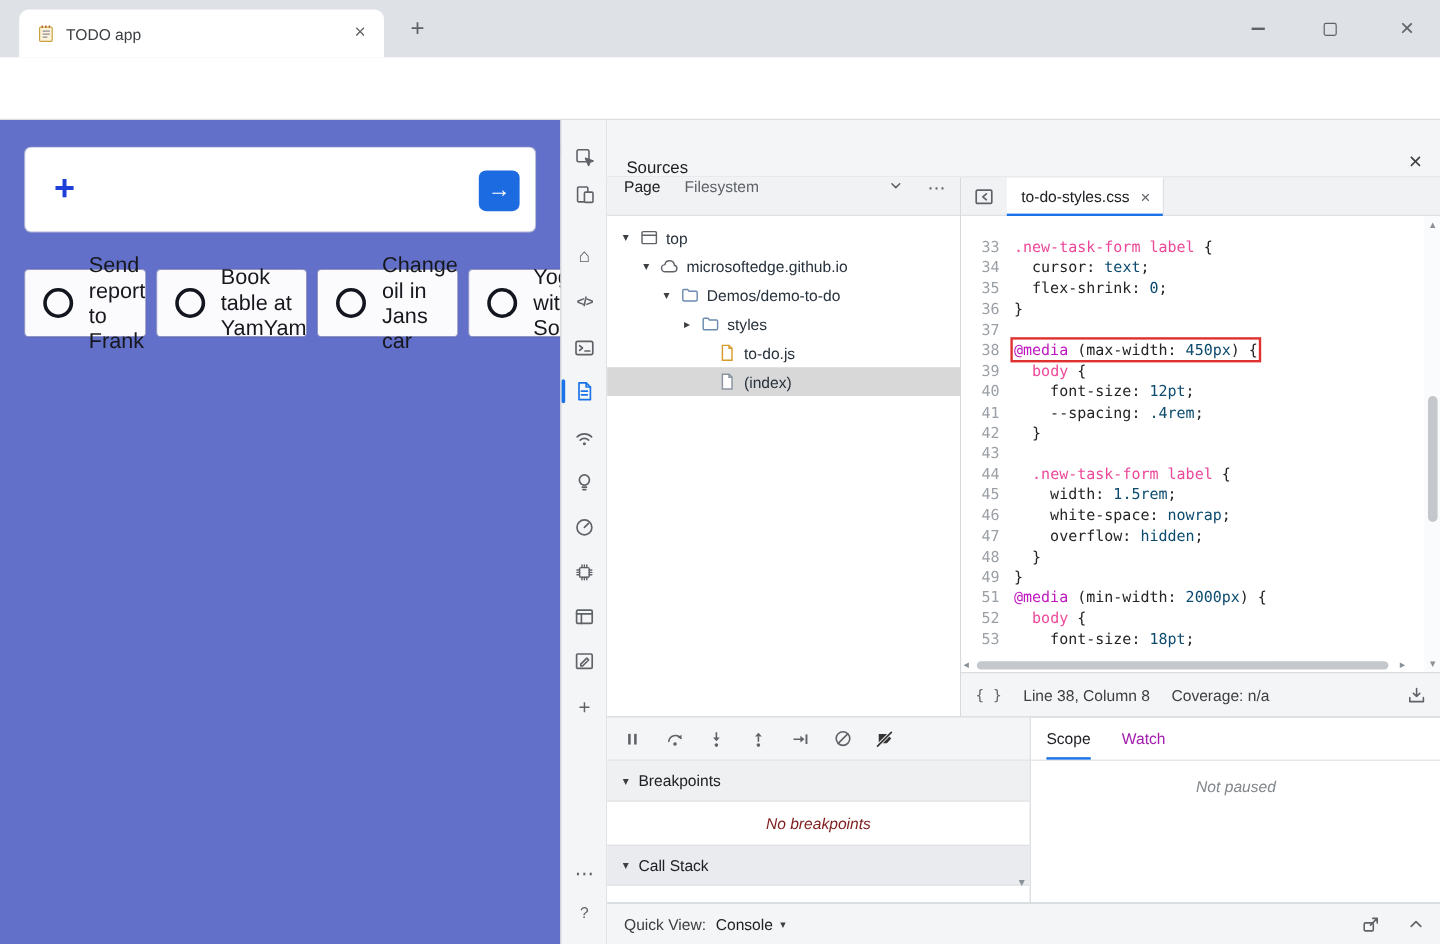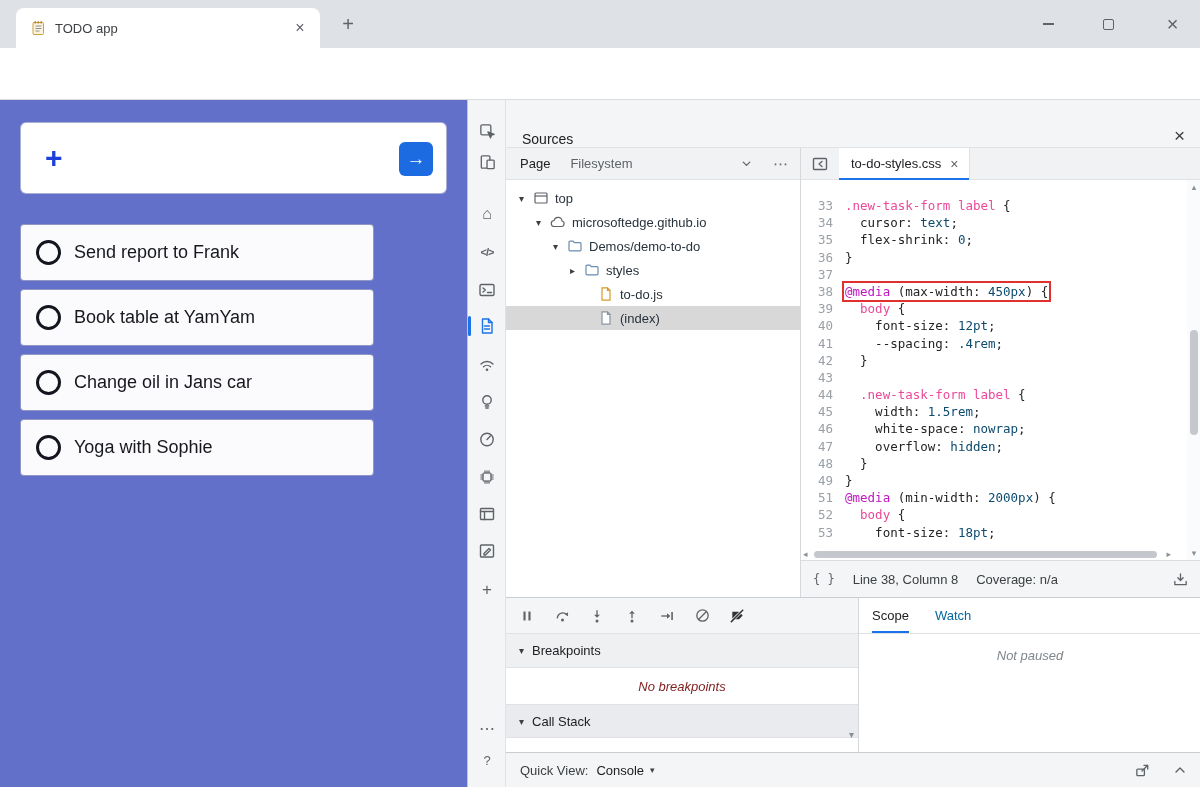--- a/index.html
+++ b/index.html
@@ -34,37 +34,37 @@
 .tool-icon{width:32px;height:32px;display:flex;align-items:center;justify-content:center;color:#5f6368}
 .collections{position:absolute;left:1026px;top:58px}
 .avatar{position:absolute;left:1089px;top:61px;width:26px;height:26px;border-radius:50%;overflow:hidden}
 .more3{position:absolute;left:1147px;top:58px;font-size:18px}
 
 
 .app{position:absolute;left:0;top:100px;width:467px;height:687px;background:#6370c9}
 .newtask{position:absolute;left:20px;top:22px;width:427px;height:72px;background:#fff;border-radius:6px;border:1px solid rgba(45,55,150,.4)}
 .newtask .plus{position:absolute;left:24px;top:50%;transform:translateY(-50%);font-size:30px;font-weight:bold;color:#1e40d8}
 .submit{position:absolute;right:13px;top:19px;width:34px;height:34px;background:#1d6be0;border-radius:6px;display:flex;align-items:center;justify-content:center;color:#fff;font-size:19px;font-weight:bold}
-.tasks{position:absolute;left:20px;top:124px;width:354px;display:flex;flex-direction:column;gap:8px}
+.tasks{position:absolute;left:20px;top:124px;width:383px;display:flex;flex-direction:row;gap:8px}
 .task-card{height:57px;background:#fbfbfd;border:1px solid rgba(40,50,140,.5);border-radius:4px;display:flex;align-items:center;padding-left:15px;gap:13px}
 .circle{width:25px;height:25px;border:3px solid #14161f;border-radius:50%;flex:none}
 .task-label{font-size:18px;color:#16181d}
 
 
 .devtools{position:absolute;left:467px;top:100px;width:733px;height:687px;background:#fff;border-left:1px solid #c2c6ca}
 .activity{position:absolute;left:0;top:0;width:38px;height:687px;background:#f4f5f6;border-right:1px solid #e0e2e5}
 .act{position:absolute;left:0;width:38px;height:30px;display:flex;align-items:center;justify-content:center;color:#5f6368;font-size:14px}
 .act.active::before{content:"";position:absolute;left:0;top:5px;width:3px;height:20px;background:#1a73e8;border-radius:2px}
 .act .code-glyph{font-size:11px;font-weight:bold;letter-spacing:-1px}
 .dt-header{position:absolute;left:38px;top:0;width:695px;height:48px;background:#f4f5f6;border-bottom:1px solid #e0e2e5;display:flex;align-items:flex-end;padding:0 16px;font-size:14px;color:#202124}
 .dt-close{margin-left:auto;font-size:19px;color:#3c4043}
 
 
 .navigator{position:absolute;left:38px;top:48px;width:295px;height:449px;background:#fff;border-right:1px solid #d6d9dc}
-.nav-tabs{height:32px;background:#f1f2f4;border-bottom:1px solid #dfe1e5;display:flex;align-items:center;padding:0 12px 0 14px;gap:20px;font-size:13px}
+.nav-tabs{height:32px;background:#f1f2f4;border-bottom:1px solid #dfe1e5;display:flex;padding:0 12px 0 14px;gap:20px;font-size:13px}
 .ntab-active{color:#202124}
 .ntab{color:#5f6368}
 .nav-chev{margin-left:auto;color:#5f6368}
 .nav-dots{color:#5f6368;font-size:15px}
 .tree{padding-top:6px}
 .tree-row{height:24px;display:flex;align-items:center;gap:6px;font-size:13px;color:#28323c}
 .tree-row.selected{background:#d8d8d8}
 .tchev{width:11px;font-size:10px;color:#3c4043;text-align:center;flex:none}
 .ticon{width:16px;height:16px;flex:none}
 .tlabel{white-space:nowrap}
@@ -97,21 +97,21 @@
 .dbg-toolbar{position:absolute;left:0;top:0;width:100%;height:36px;background:#f4f5f6;border-bottom:1px solid #dfe1e5;display:flex;align-items:center;padding-left:12px;gap:17px}
 .dbtn{width:18px;height:18px;display:flex;align-items:center;justify-content:center}
 .dbg-sec{position:absolute;left:0;width:100%;height:34px;background:#eef0f2;border-bottom:1px solid #dfe1e5;display:flex;align-items:center;padding-left:13px;gap:8px;font-size:13px;color:#202124}
 .sec-bp{top:36px}
 .sec-cs{top:106px;background:#e9ebee;border-top:1px solid #dfe1e5}
 .empty-msg{position:absolute;left:0;top:70px;width:100%;height:36px;display:flex;align-items:center;justify-content:center;font-style:italic;color:#7f1d1d}
 .chev{font-size:10px;color:#3c4043}
 .dbg-sdown{position:absolute;right:4px;top:131px;font-size:10px;color:#8a9097}
 .dbgr{position:absolute;left:390px;top:497px;width:343px;height:155px;border-top:1px solid #c9cdd1;border-left:1px solid #d6d9dc;background:#fff}
 .scope-tabs{height:36px;border-bottom:1px solid #dfe1e5;display:flex;align-items:stretch;padding-left:13px;gap:26px}
-.stab{display:flex;align-items:center;font-size:13px;color:#0369a1;position:relative}
+.stab{display:flex;align-items:center;font-size:13px;color:#a21caf;position:relative}
 .stab.active{color:#202124}
 .stab.active::after{content:"";position:absolute;left:0;right:0;bottom:0;height:2.5px;background:#1a73e8}
 .notpaused{position:absolute;left:0;top:36px;width:100%;height:42px;display:flex;align-items:center;justify-content:center;font-style:italic;color:#80868b}
 
 
 .quickview{position:absolute;left:38px;top:652px;width:695px;height:35px;background:#f4f5f6;border-top:1px solid #c9cdd1;display:flex;align-items:center;padding:0 14px;gap:8px;font-size:13px;color:#3c4043}
 .qv-btn{display:flex;align-items:center;gap:6px;color:#202124}
 .qv-caret{font-size:9px;color:#3c4043}
 .qv-right{margin-left:auto;display:flex;align-items:center;gap:22px}
 </style>

